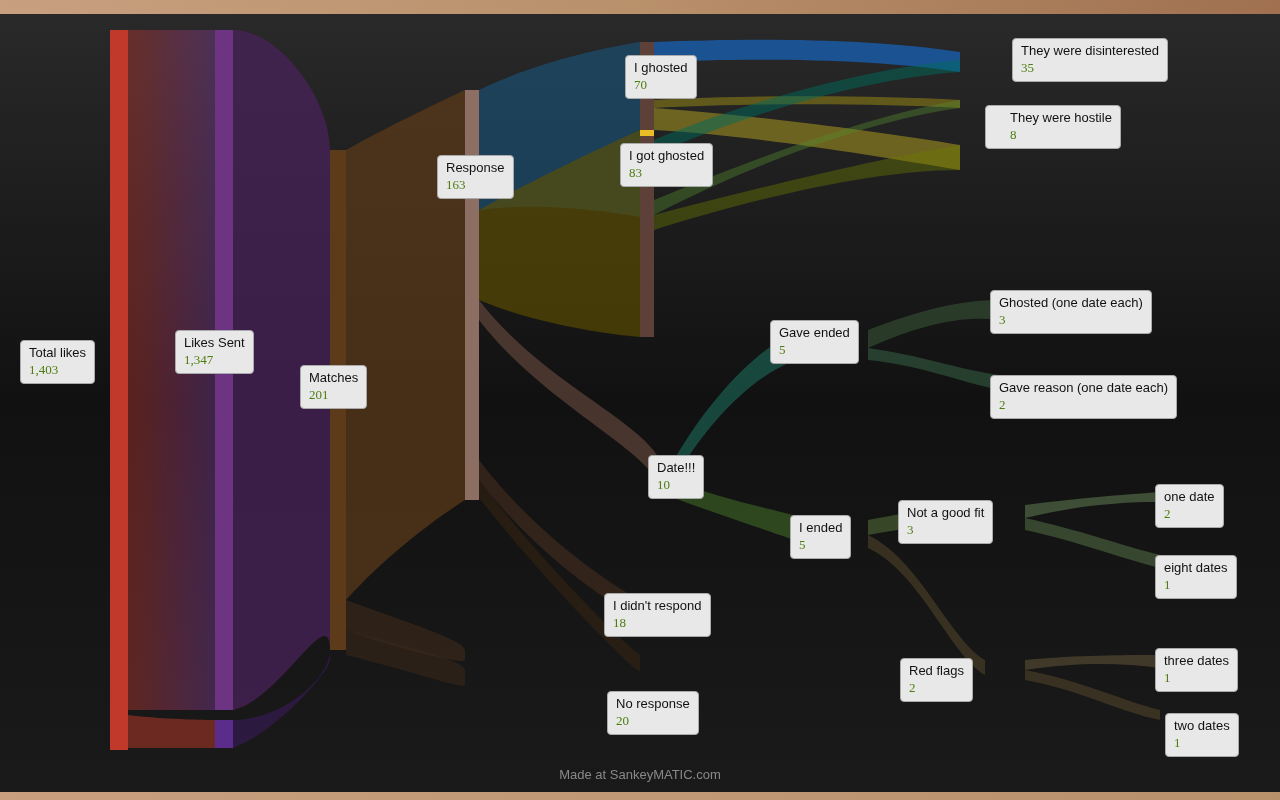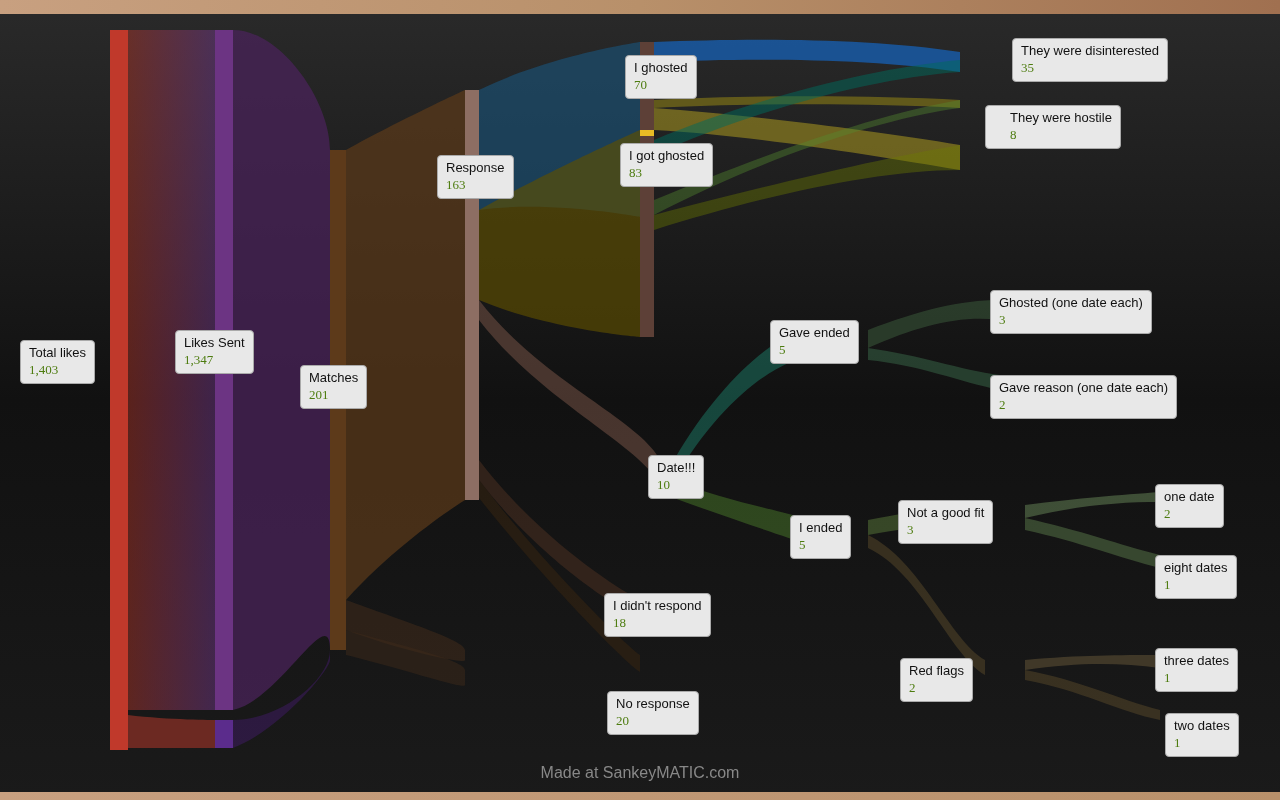--- a/index.html
+++ b/index.html
@@ -39,21 +39,21 @@
       font-size: 13px;
       color: #4d7c0f;
       font-family: Liberation Serif, serif;
     }
     .footer {
       position: absolute;
       bottom: 18px;
       left: 50%;
       transform: translateX(-50%);
       color: #888;
-      font-size: 16px;
+      font-size: 13px;
     }
     
     .top-bar {
       position: absolute;
       top: 0; left: 0; right: 0;
       height: 14px;
       background: linear-gradient(90deg, #c8a080, #b8906a, #a07050);
     }
     .bottom-bar {
       position: absolute;

